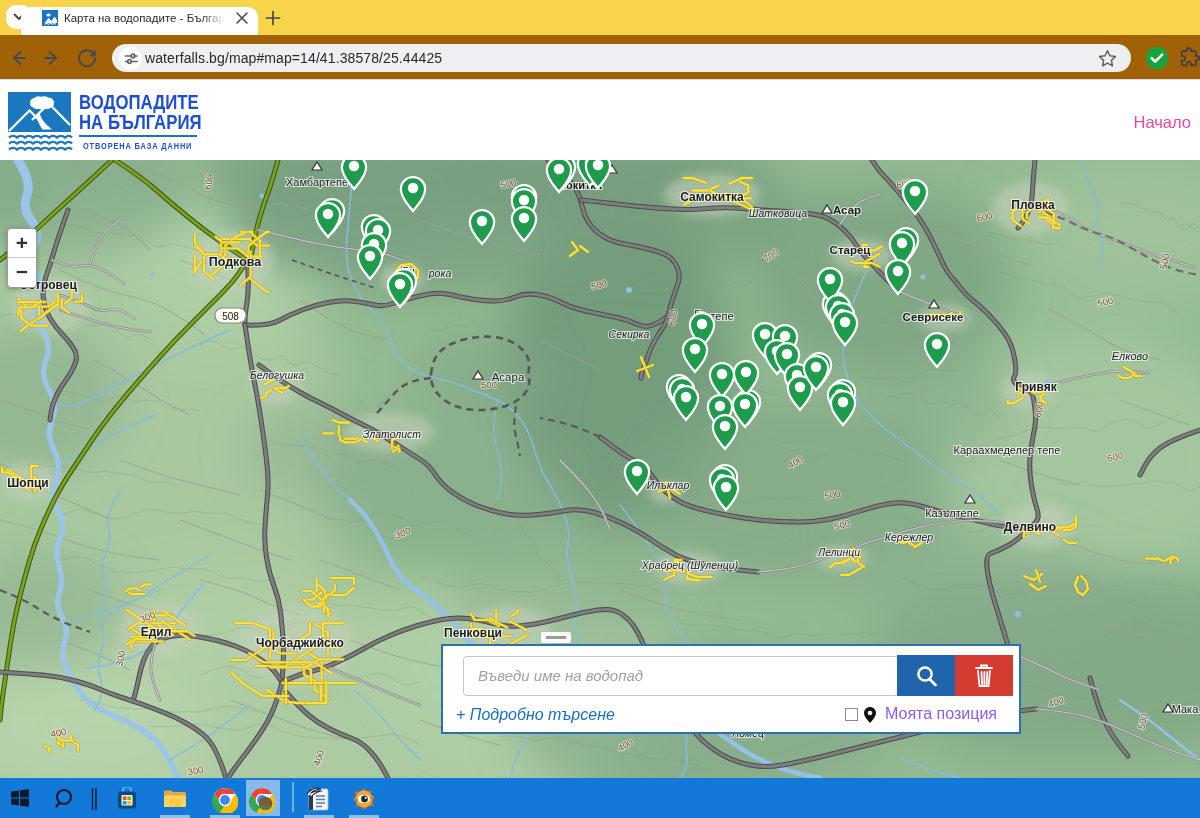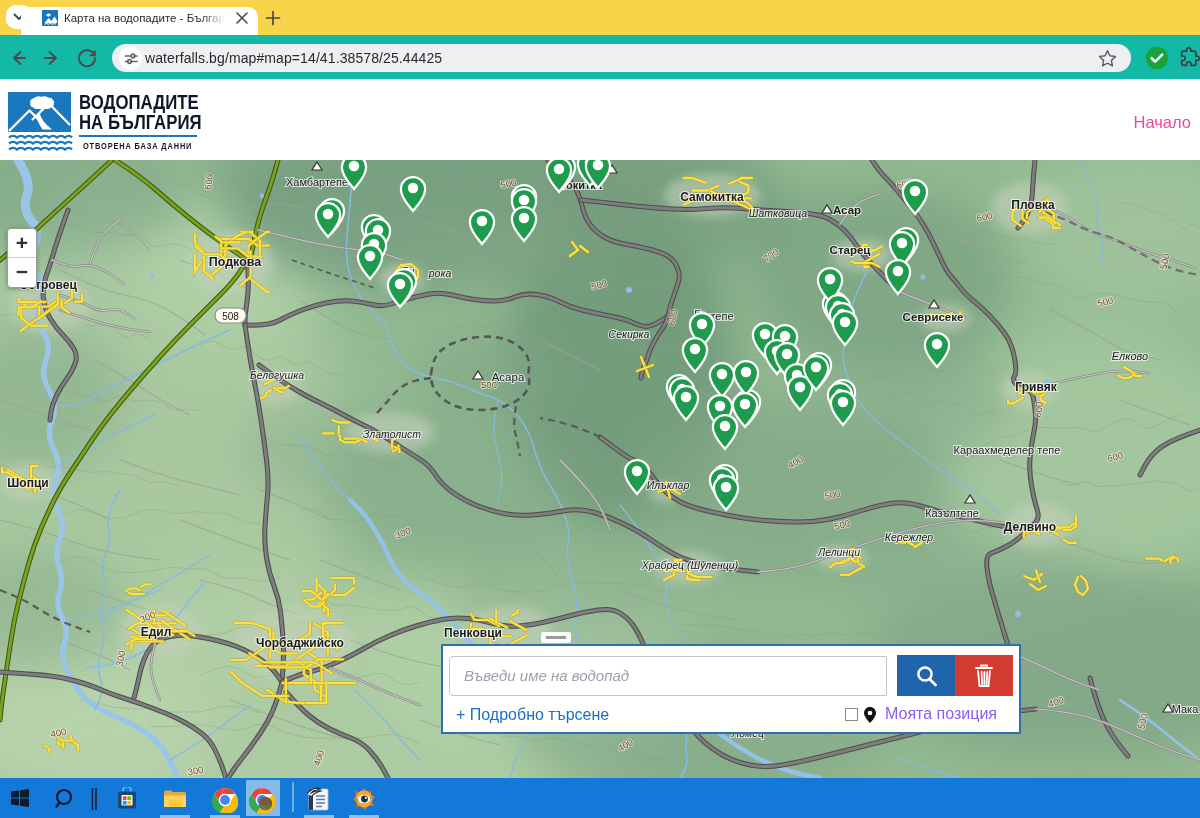--- a/index.html
+++ b/index.html
@@ -2,39 +2,39 @@
 <html><head><meta charset="utf-8">
 <style>
 * { margin:0; padding:0; box-sizing:border-box; }
 html,body { width:1200px; height:818px; overflow:hidden; font-family:"Liberation Sans",sans-serif; }
 .abs { position:absolute; }
 #tabstrip { position:absolute; left:0; top:0; width:1200px; height:35px; background:#f8d44b; }
 #chev { position:absolute; left:6px; top:5px; width:26px; height:24px; background:#fff; border-radius:10px; }
 #tab { position:absolute; left:21px; top:7px; width:237px; height:28px; background:#fff; border-radius:10px 10px 0 0; }
 #tabtitle { position:absolute; left:43px; top:3px; width:161px; height:16px; line-height:16px; font-size:11.5px; color:#27292e; white-space:nowrap; overflow:hidden; }
 #tabfade { position:absolute; left:137px; top:0px; width:24px; height:20px; background:linear-gradient(90deg,rgba(255,255,255,0),#fff); }
-#toolbar { position:absolute; left:0; top:35px; width:1200px; height:45px; background:#14b8a6; border-bottom:1px solid #dcdcdc; }
+#toolbar { position:absolute; left:0; top:35px; width:1200px; height:45px; background:#a16207; border-bottom:1px solid #dcdcdc; }
 #pill { position:absolute; left:112px; top:9px; width:1019px; height:28px; background:#eeeff1; border-radius:14px; }
 #urltxt { position:absolute; left:33px; top:6px; font-size:14px; color:#27292d; letter-spacing:0.1px; }
 #header { position:absolute; left:0; top:80px; width:1200px; height:80px; background:#ffffff; }
-#brand { position:absolute; left:79px; top:12px; color:#0f172a; }
+#brand { position:absolute; left:79px; top:12px; color:#1d4ed8; }
 #brand .l1 { font-size:19.5px; font-weight:bold; letter-spacing:0px; line-height:20px; transform:scaleX(0.86); transform-origin:0 0; }
 #brand .rule { height:2px; background:#1b75bc; margin-top:3px; width:118px; }
 #brand .l3 { font-size:9.5px; font-weight:bold; letter-spacing:1.1px; margin-top:3px; transform:scaleX(0.78); transform-origin:0 0; margin-left:3.5px; }
 #nav { position:absolute; right:9px; top:33px; font-size:16.5px; color:#ec4899; }
 #map { position:absolute; left:0; top:160px; width:1200px; height:618px; overflow:hidden; background:#92b991; }
 #zoomctl { position:absolute; left:7px; top:68px; width:30px; background:#fff; border:1px solid #9b9b9b; border-radius:4px; box-shadow:0 1px 4px rgba(0,0,0,.3); }
 #zoomctl div { width:100%; height:29px; text-align:center; font-size:21px; font-weight:bold; color:#333; line-height:27px; }
 #zoomctl .zin { border-bottom:1px solid #ccc; }
 #panel { position:absolute; left:441px; top:484px; width:580px; height:90px; background:#fff; border:2px solid #2e6fae; }
-#sinput { position:absolute; left:6px; top:10px; width:438px; height:40px; border:1px solid #c6c6c6; border-radius:4px 0 0 4px; }
+#sinput { position:absolute; left:20px; top:10px; width:438px; height:40px; border:1px solid #c6c6c6; border-radius:4px 0 0 4px; }
 #sinput span { position:absolute; left:14px; top:10px; font-size:15px; font-style:italic; color:#9aa2ac; }
 #bluebtn { position:absolute; left:454px; top:9px; width:58px; height:41px; background:#2064ab; }
 #redbtn { position:absolute; left:512px; top:9px; width:58px; height:41px; background:#d53c31; }
-#adv { position:absolute; left:13px; top:60px; font-size:16px; color:#1a6fc4; }
+#adv { position:absolute; left:13px; top:60px; font-size:16px; color:#1a6fc4;font-style:italic; }
 #mypos { position:absolute; right:22px; top:59px; font-size:16px; color:#8b5cf6; }
 #cbx { position:absolute; left:-40px; top:3px; width:13px; height:13px; border:1.5px solid #8a8a8a; background:#fff; }
 #taskbar { position:absolute; left:0; top:778px; width:1200px; height:40px; background:#1379d8; }
 .hl { position:absolute; left:246px; top:2px; width:34px; height:36px; background:#85bbe9; }
 .runline { position:absolute; top:37px; height:3px; background:#8fc0ec; }
 </style></head>
 <body>
 <div id="tabstrip">
  <div id="chev"><svg width="26" height="24">
         <path d="M8.5 9.5 l4.5 4.5 l4.5 -4.5" fill="none" stroke="#3c4043" stroke-width="1.8" stroke-linecap="round"></path>

